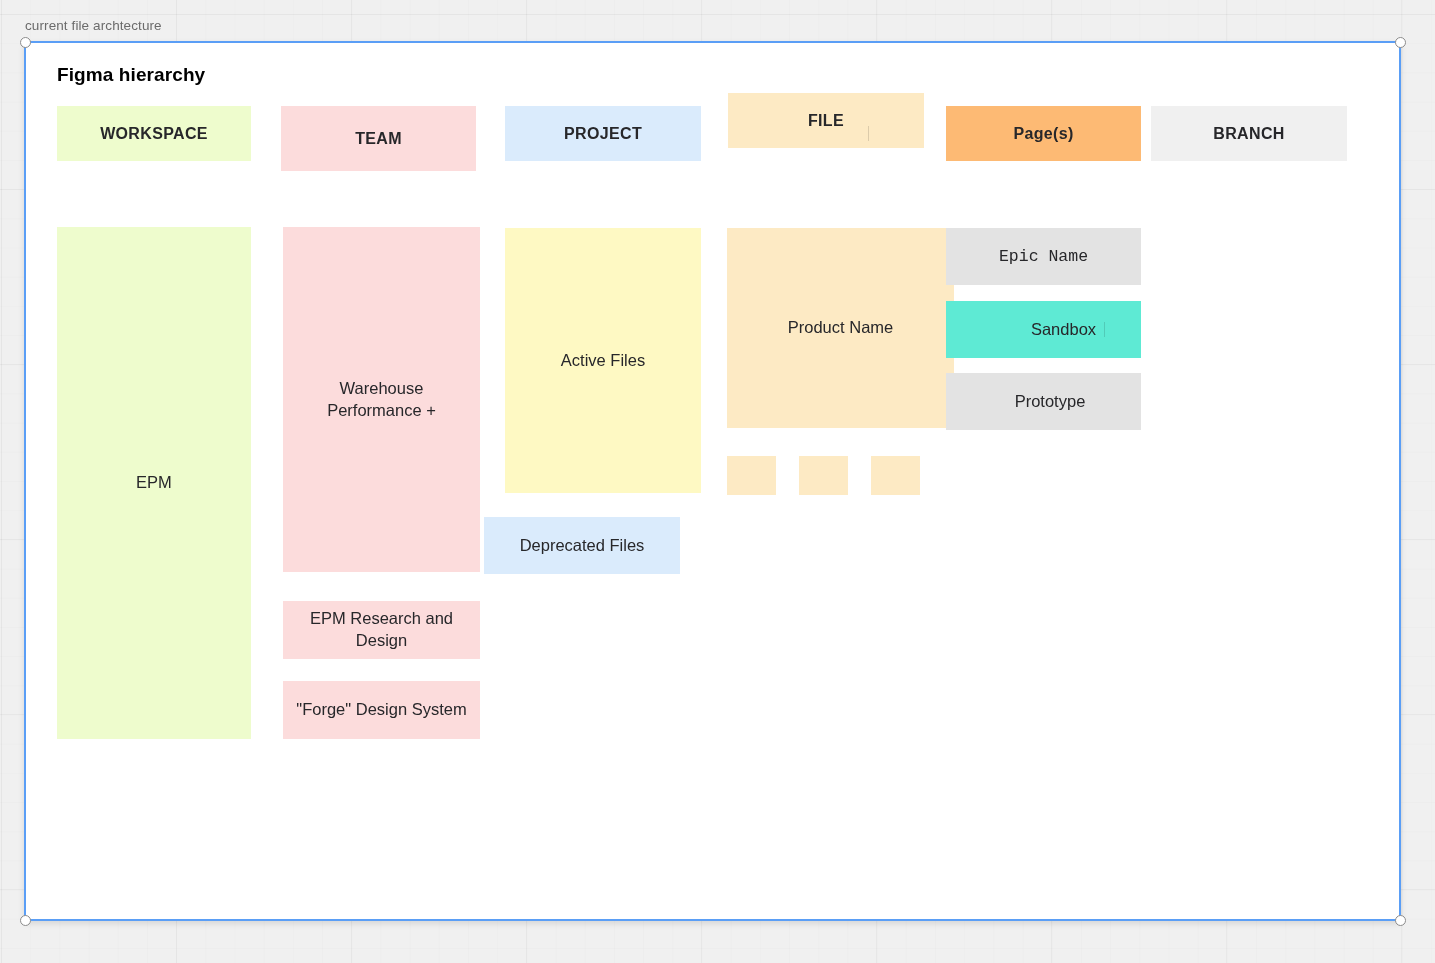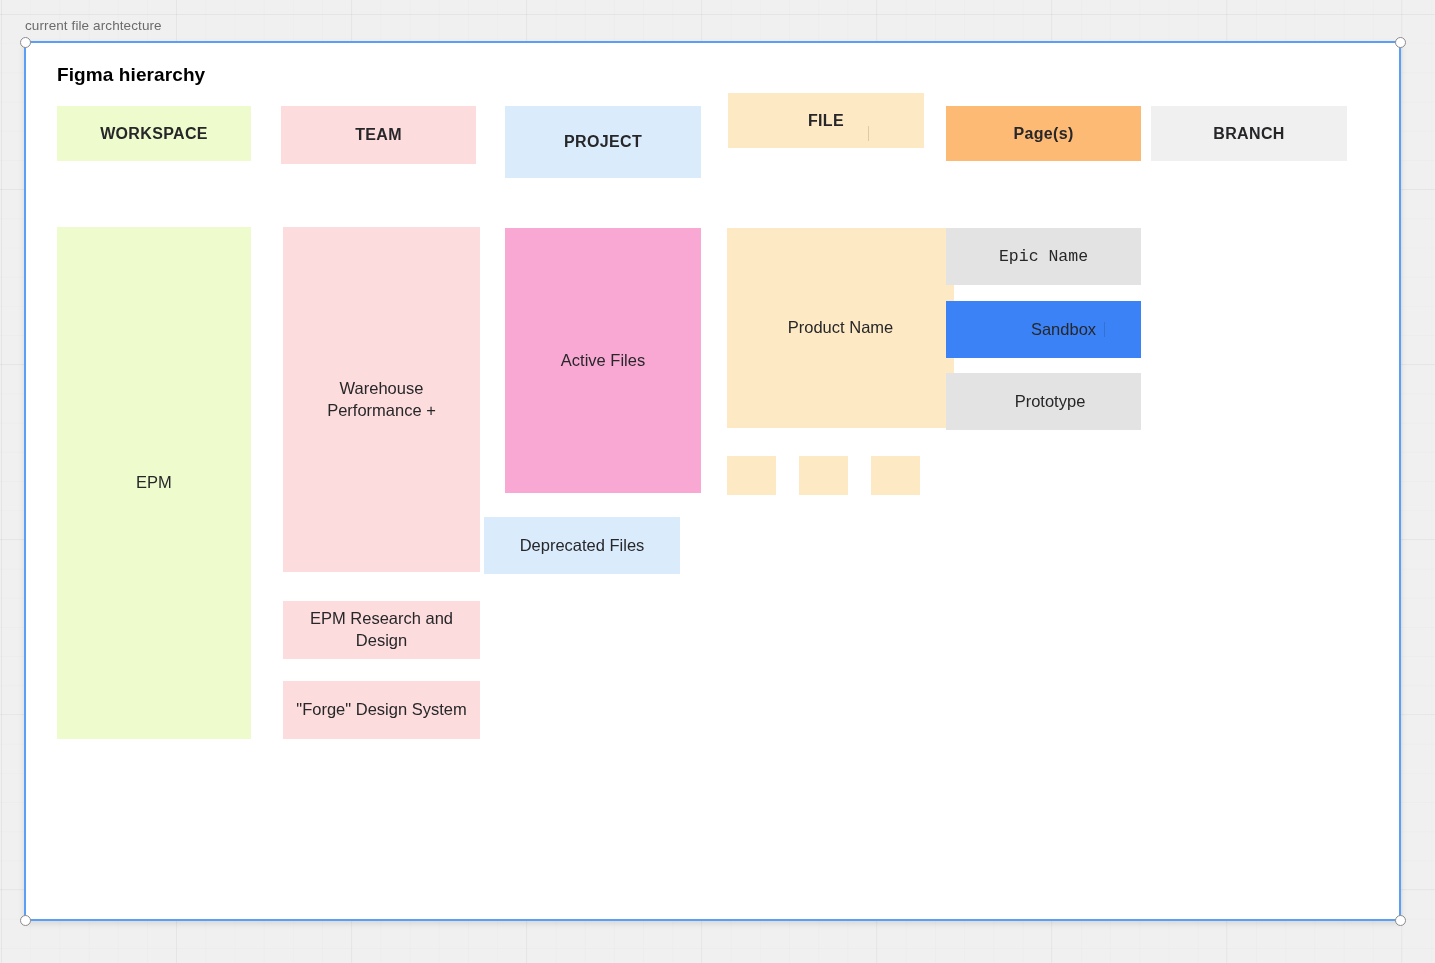--- a/index.html
+++ b/index.html
@@ -131,37 +131,37 @@
 <div id="frame"></div>
 
 <div class="handle tl"></div>
 <div class="handle tr"></div>
 <div class="handle bl"></div>
 <div class="handle br"></div>
 
 <div id="diagram-title">Figma hierarchy</div>
 
 <div class="box header-box" style="left:57px;  top:106px; width:194px; height:55px; background:#eefccd;">WORKSPACE</div>
-<div class="box header-box" style="left:281px; top:106px; width:195px; height:58px; background:#fcdcdc;">TEAM</div>
-<div class="box header-box" style="left:505px; top:106px; width:196px; height:72px; background:#daebfc;">PROJECT</div>
+<div class="box header-box" style="left:281px; top:106px; width:195px; height:65px; background:#fcdcdc;">TEAM</div>
+<div class="box header-box" style="left:505px; top:106px; width:196px; height:55px; background:#daebfc;">PROJECT</div>
 <div class="box header-box" style="left:728px; top:93px; width:196px; height:55px; background:#fdeac4;">FILE</div>
 <div class="caret" style="left:868px; top:126px;"></div>
 <div class="box header-box" style="left:946px; top:106px; width:195px; height:55px; background:#fdba74;">Page(s)</div>
 <div class="box header-box" style="left:1151px; top:106px; width:196px; height:55px; background:#f0f0f0;">BRANCH</div>
 
 <div class="box content-box" style="left:57px; top:227px; width:194px; height:512px; background:#eefccd;">EPM</div>
 
 <div class="box content-box" style="left:283px; top:227px; width:197px; height:345px; background:#fcdcdc;">Warehouse Performance +</div>
 <div class="box content-box" style="left:283px; top:601px; width:197px; height:58px; background:#fcdcdc;">EPM Research and Design</div>
 <div class="box content-box" style="left:283px; top:681px; width:197px; height:58px; background:#fcdcdc;">"Forge" Design System</div>
 
-<div class="box content-box" style="left:505px; top:228px; width:196px; height:265px; background:#f9a8d4;text-align:right;">Active Files</div>
+<div class="box content-box" style="left:505px; top:228px; width:196px; height:265px; background:#fef9c3;text-align:right;">Active Files</div>
 <div class="box content-box" style="left:484px; top:517px; width:196px; height:57px; background:#daebfc;">Deprecated Files</div>
 
 <div class="box content-box" style="left:727px; top:228px; width:227px; height:200px; background:#fdeac4;">Product Name</div>
 <div class="box content-box" style="left:727px; top:456px; width:49px; height:39px; background:#fdeac4;"></div>
 <div class="box content-box" style="left:799px; top:456px; width:49px; height:39px; background:#fdeac4;"></div>
 <div class="box content-box" style="left:871px; top:456px; width:49px; height:39px; background:#fdeac4;"></div>
 
 <div class="box content-box" style="left:946px; top:228px; width:195px; height:57px; background:#e3e3e3;font-family:Liberation Mono, monospace;">Epic Name</div>
-<div class="box content-box" style="left:946px; top:301px; width:195px; height:57px; background:#3b82f6;padding-left:48px;">Sandbox</div>
+<div class="box content-box" style="left:946px; top:301px; width:195px; height:57px; background:#5eead4;padding-left:48px;">Sandbox</div>
 <div class="caret" style="left:1104px; top:322px;"></div>
 <div class="box content-box" style="left:946px; top:373px; width:195px; height:57px; background:#e3e3e3;padding-left:21px;">Prototype</div>
 
 </body></html>

